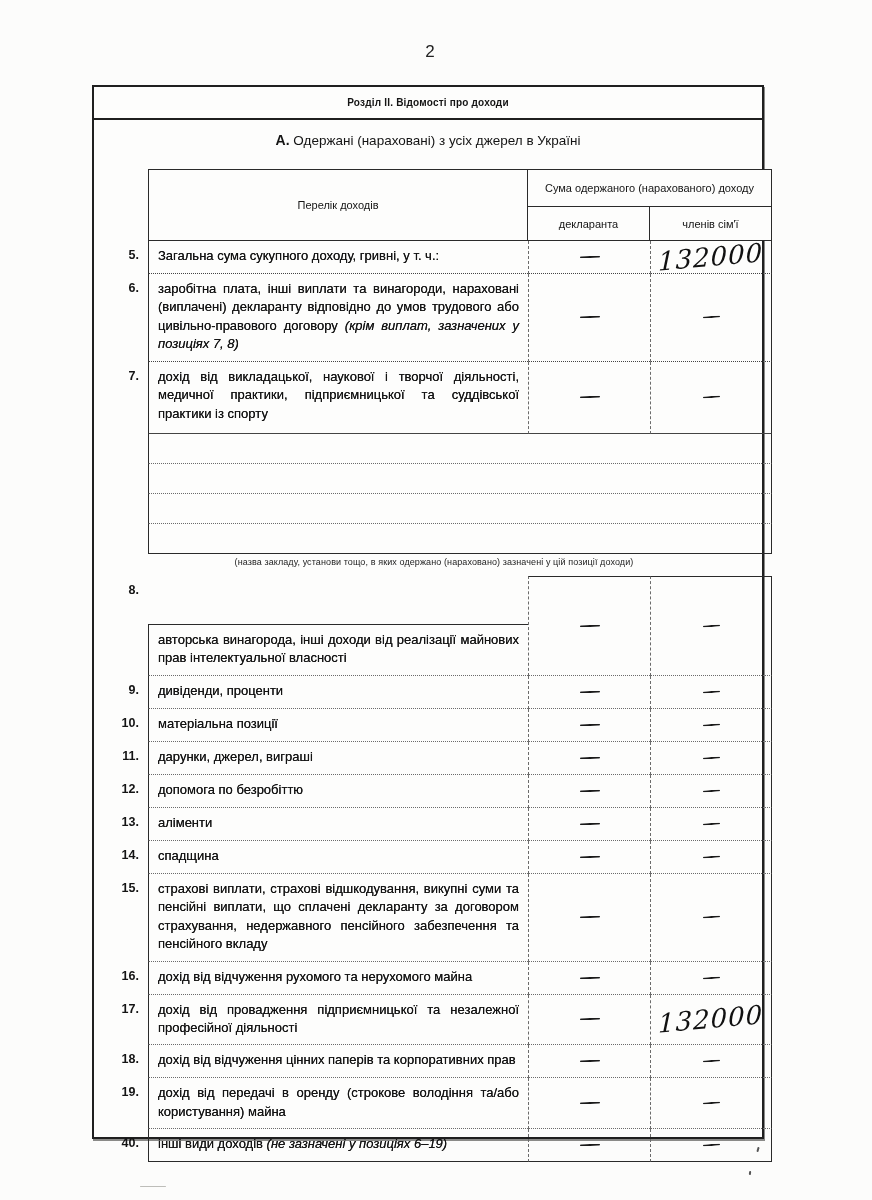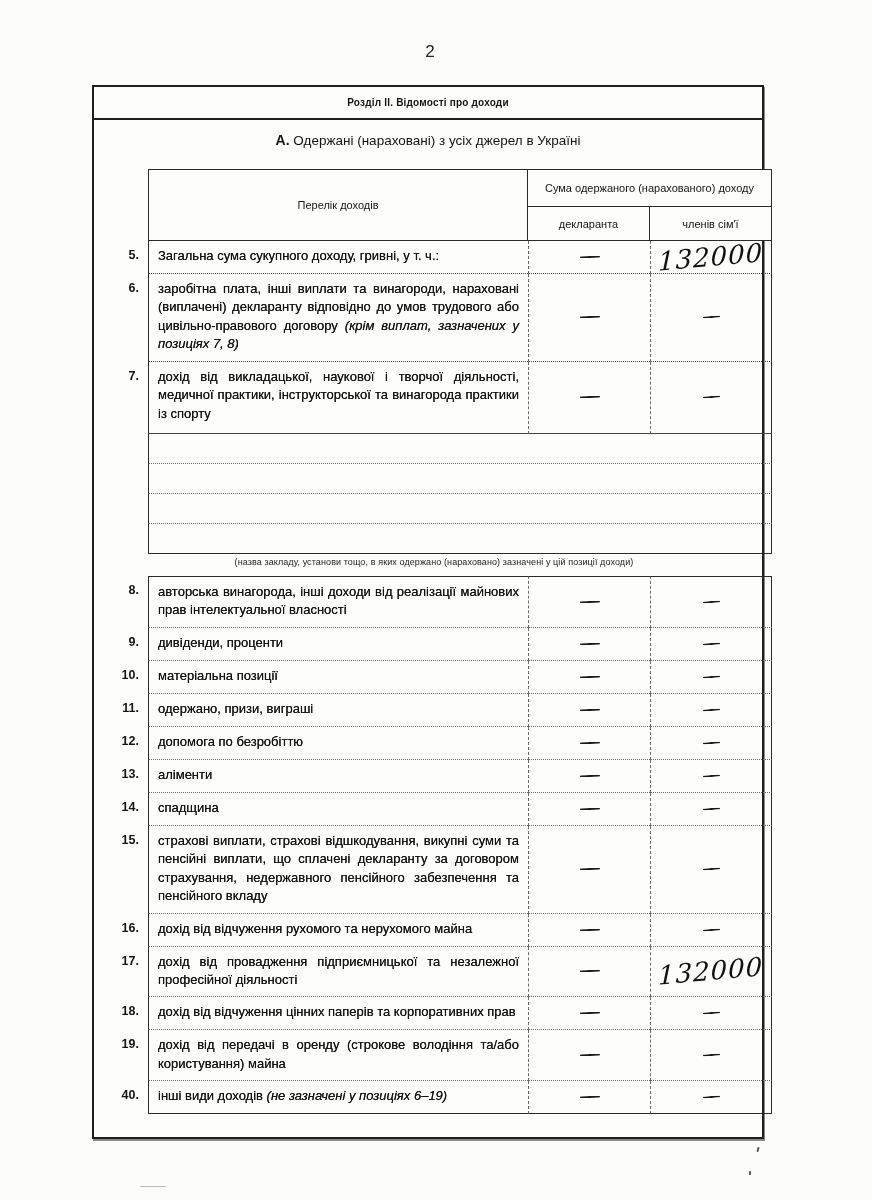--- a/index.html
+++ b/index.html
@@ -85,21 +85,21 @@
     grid-column:2 / span 3;
     border-left:1.5px solid #2a2a2a;border-right:1.5px solid #2a2a2a;
     border-bottom:1px dotted #6b6b6b;
   }
   .blank-rows .row:last-child .blank-line{border-bottom:1.5px solid #2a2a2a;}
   .caption{
     margin:3px 0 0 28px;width:624px;text-align:center;
     font-size:9px;color:#1d1d1d;letter-spacing:.1px;
   }
   .tbl2{margin-top:9px;}
-  .tbl2 .row:first-child .desc{border-top:1.5px solid #2a2a2a;}
+  .tbl2 .row:first-child .desc{border-top:1.5px solid #2a2a2a;margin-top:48px;}
   .tbl2 .row:first-child .val{border-top:1.5px solid #2a2a2a;}
   
   .dash{
     display:inline-block;width:20px;height:0;
     border-top:2px solid #1b1b1b;border-radius:2px;
     transform:rotate(-2deg);
   }
   .val.fam .dash{transform:rotate(-4deg);width:17px;}
   .hw{
     font-family:"DejaVu Serif", serif;font-style:italic;
@@ -152,21 +152,21 @@
             <div class="cell desc">заробітна плата, інші виплати та винагороди, нараховані (виплачені) декларанту відповідно до умов трудового або цивільно-правового договору <i>(крім виплат, зазначених у позиціях 7, 8)</i></div>
             <div class="cell val">
               <span class="dash"></span>
             </div>
             <div class="cell val fam">
               <span class="dash"></span>
             </div>
           </div>
           <div class="row">
             <div class="num">7.</div>
-            <div class="cell desc">дохід від викладацької, наукової і творчої діяльності, медичної практики, інструкторської та винагорода практики із спорту</div>
+            <div class="cell desc">дохід від викладацької, наукової і творчої діяльності, медичної практики, підприємницької та суддівської практики із спорту</div>
             <div class="cell val">
               <span class="dash"></span>
             </div>
             <div class="cell val fam">
               <span class="dash"></span>
             </div>
           </div>
         </div>
 
       <div class="blank-rows" id="blank-rows">
@@ -213,21 +213,21 @@
           <div class="cell desc">матеріальна позиції</div>
           <div class="cell val">
             <span class="dash"></span>
           </div>
           <div class="cell val fam">
             <span class="dash"></span>
           </div>
         </div>
         <div class="row">
           <div class="num">11.</div>
-          <div class="cell desc">одержано, призи, виграші</div>
+          <div class="cell desc">дарунки, джерел, виграші</div>
           <div class="cell val">
             <span class="dash"></span>
           </div>
           <div class="cell val fam">
             <span class="dash"></span>
           </div>
         </div>
         <div class="row">
           <div class="num">12.</div>
           <div class="cell desc">допомога по безробіттю</div>

